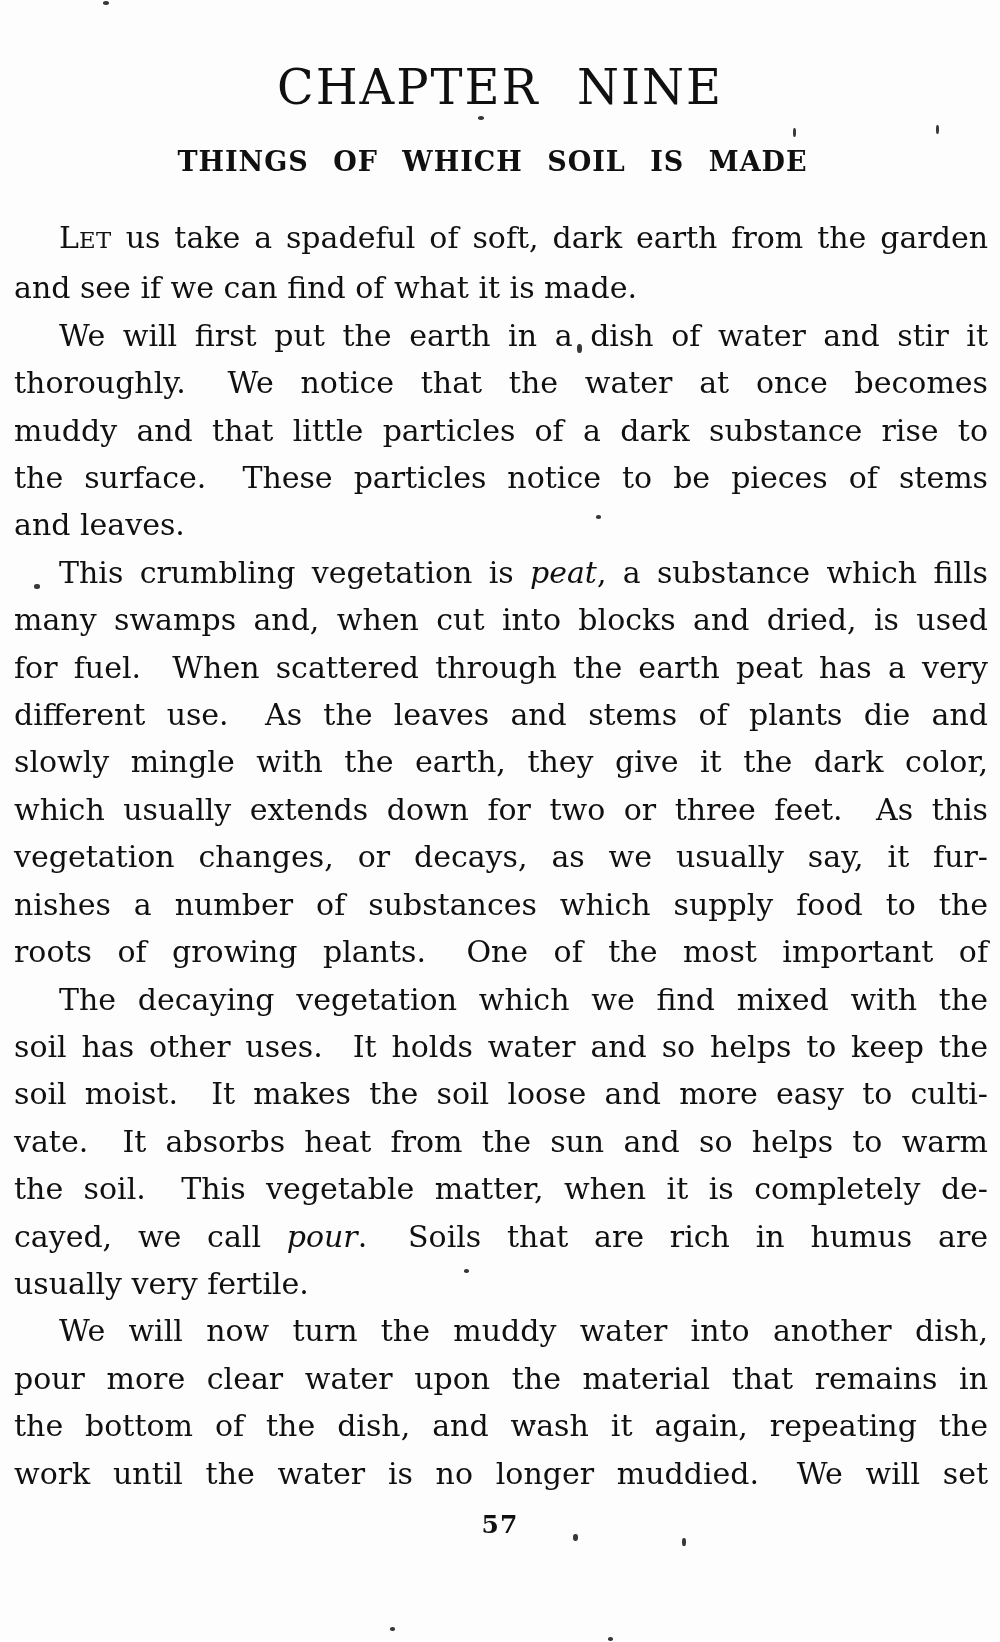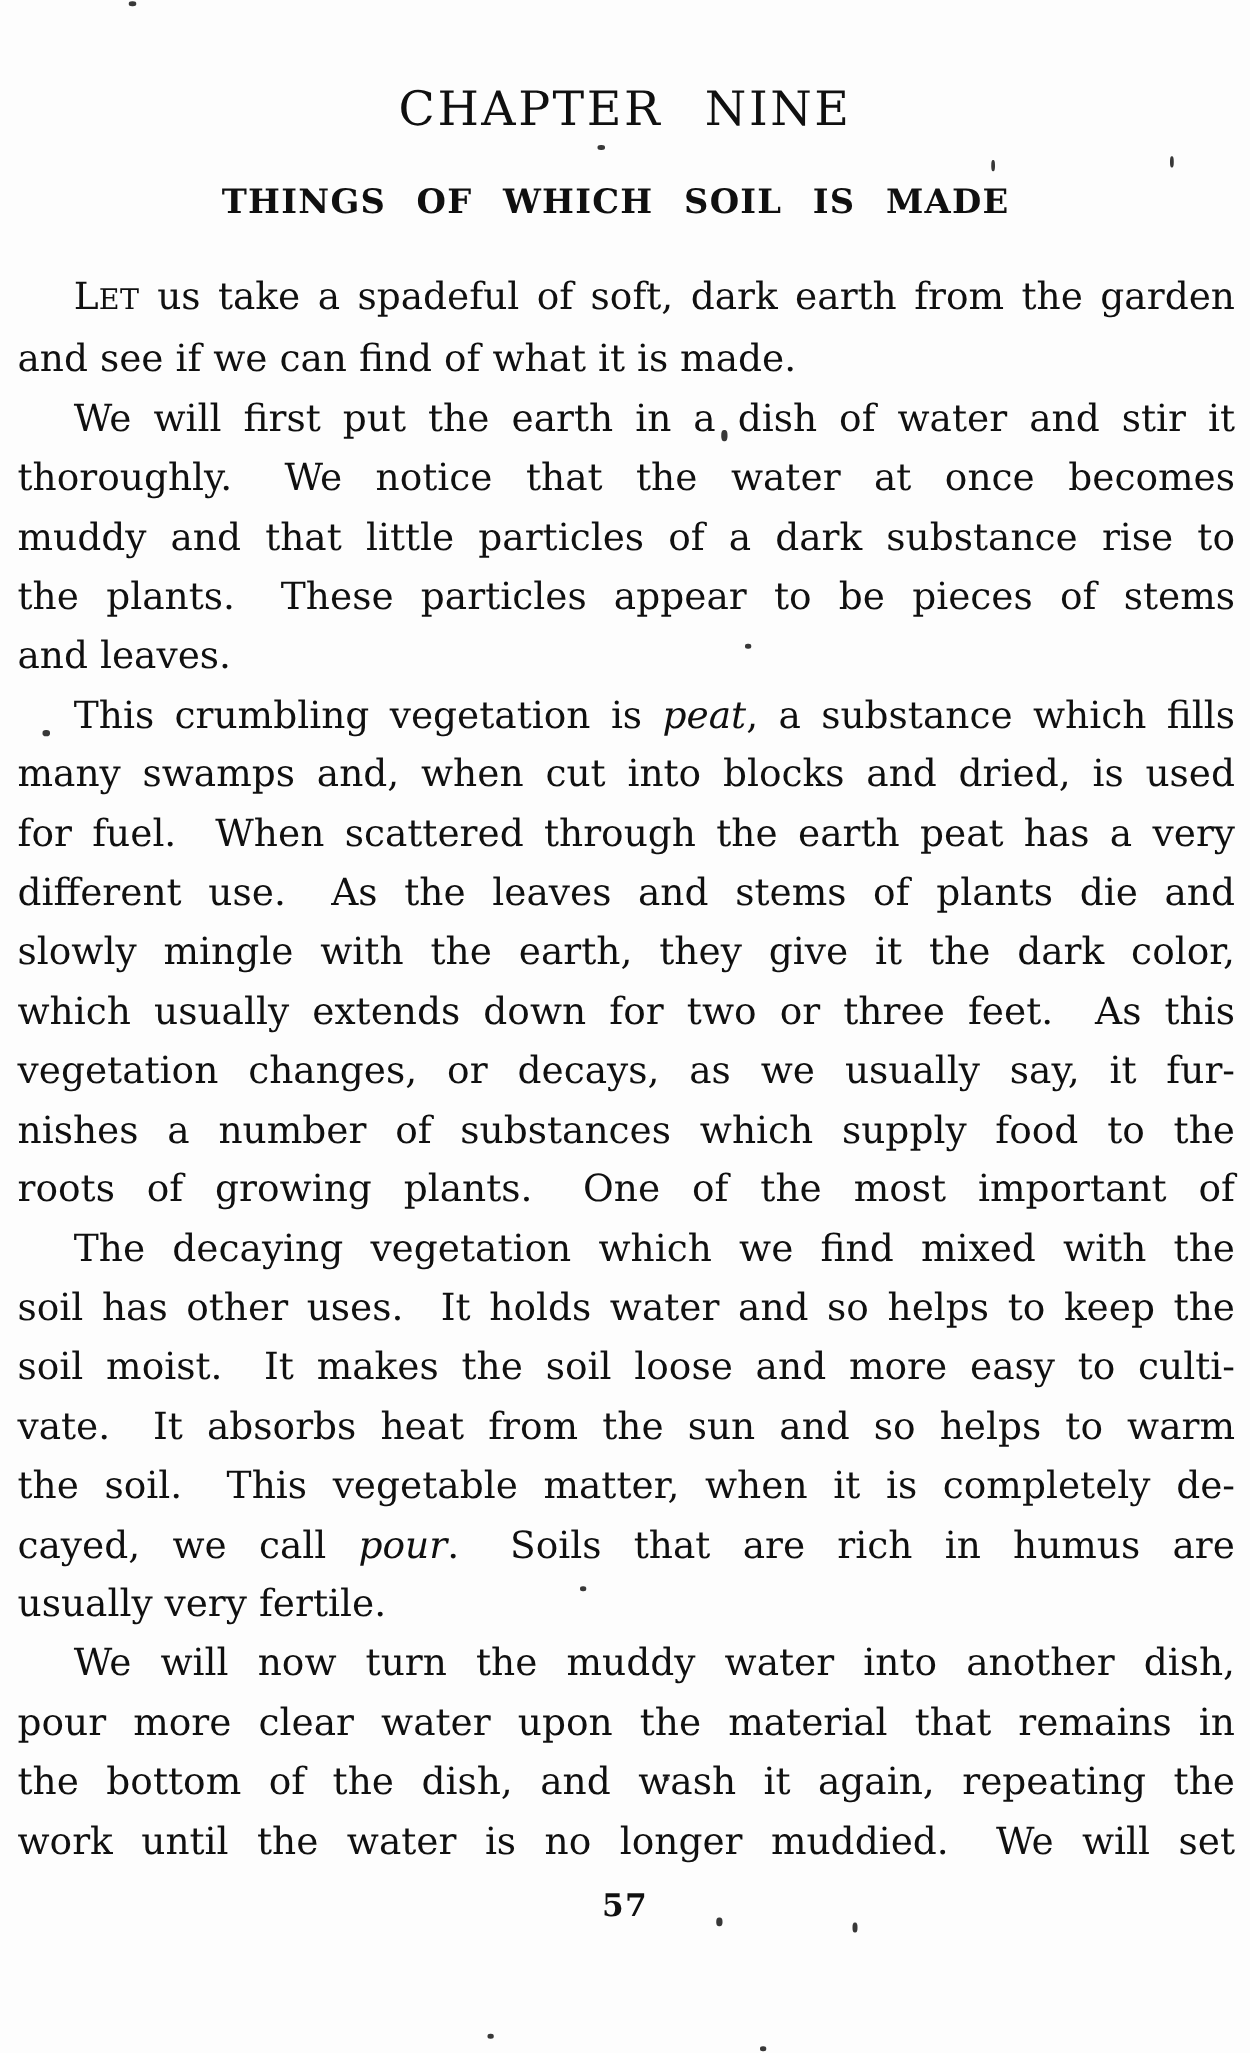--- a/index.html
+++ b/index.html
@@ -15,21 +15,21 @@
     margin:0 auto;
     background:var(--paper);
     color:var(--ink);
     font-family:"DejaVu Serif","Liberation Serif",serif;
     overflow:hidden;
   }
   .chapter-title{
     margin:67px 0 0 0;
     padding:0;
     text-align:center;
-    font-size:38px;
+    font-size:48px;
     line-height:40px;
     font-weight:normal;
     letter-spacing:2px;
     word-spacing:20px;
   }
   .section-title{
     margin:40px 15px 0 0;
     padding:0;
     text-align:center;
     font-size:27px;
@@ -79,21 +79,21 @@
 
   <div class="body-text">
       <div class="paragraph">
         <div class="line indent">L<span class="sc">ET</span> us take a spadeful of soft, dark earth from the garden</div>
         <div class="line final">and see if we can find of what it is made.</div>
       </div>
       <div class="paragraph">
         <div class="line indent">We will first put the earth in a dish of water and stir it</div>
         <div class="line">thoroughly.  We notice that the water at once becomes</div>
         <div class="line">muddy and that little particles of a dark substance rise to</div>
-        <div class="line">the plants.  These particles appear to be pieces of stems</div>
+        <div class="line">the surface.  These particles notice to be pieces of stems</div>
         <div class="line final">and leaves.</div>
       </div>
       <div class="paragraph">
         <div class="line indent">This crumbling vegetation is <em>peat</em>, a substance which fills</div>
         <div class="line">many swamps and, when cut into blocks and dried, is used</div>
         <div class="line">for fuel.  When scattered through the earth peat has a very</div>
         <div class="line">different use.  As the leaves and stems of plants die and</div>
         <div class="line">slowly mingle with the earth, they give it the dark color,</div>
         <div class="line">which usually extends down for two or three feet.  As this</div>
         <div class="line">vegetation changes, or decays, as we usually say, it fur-</div>

